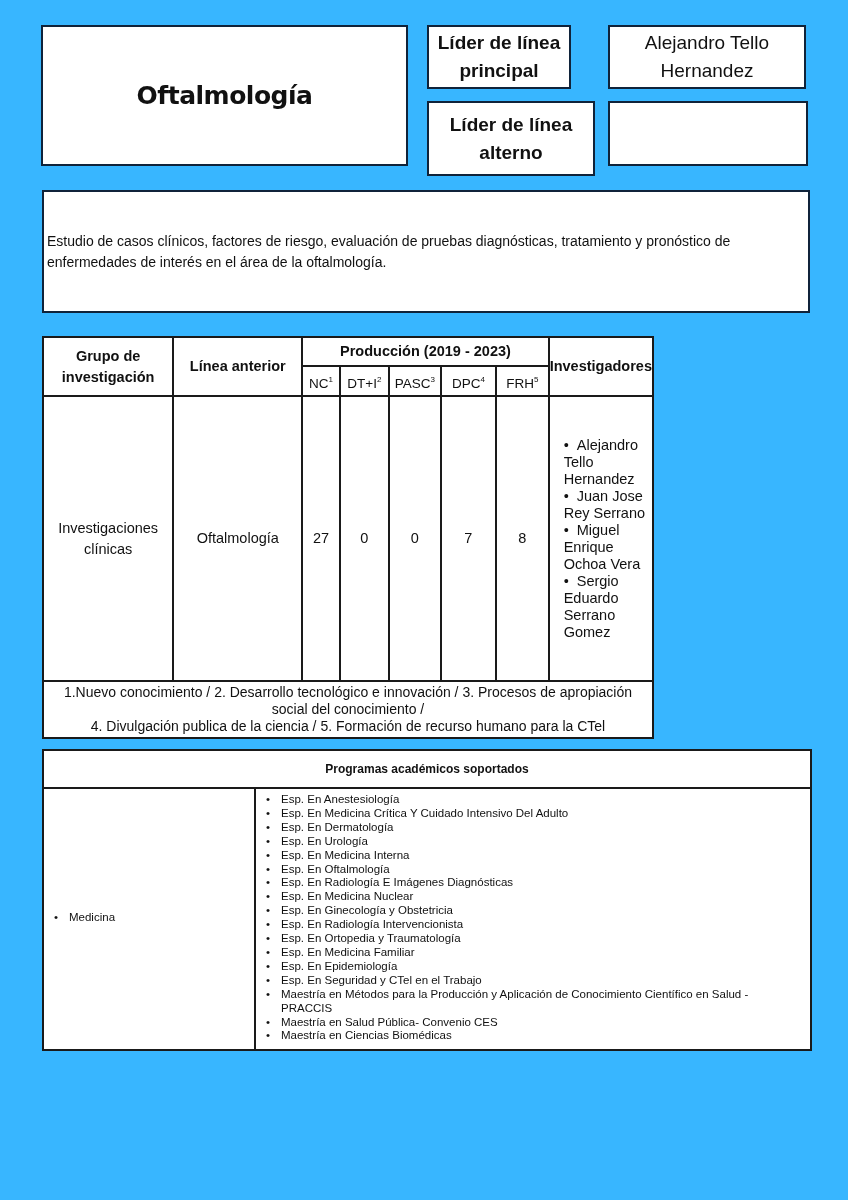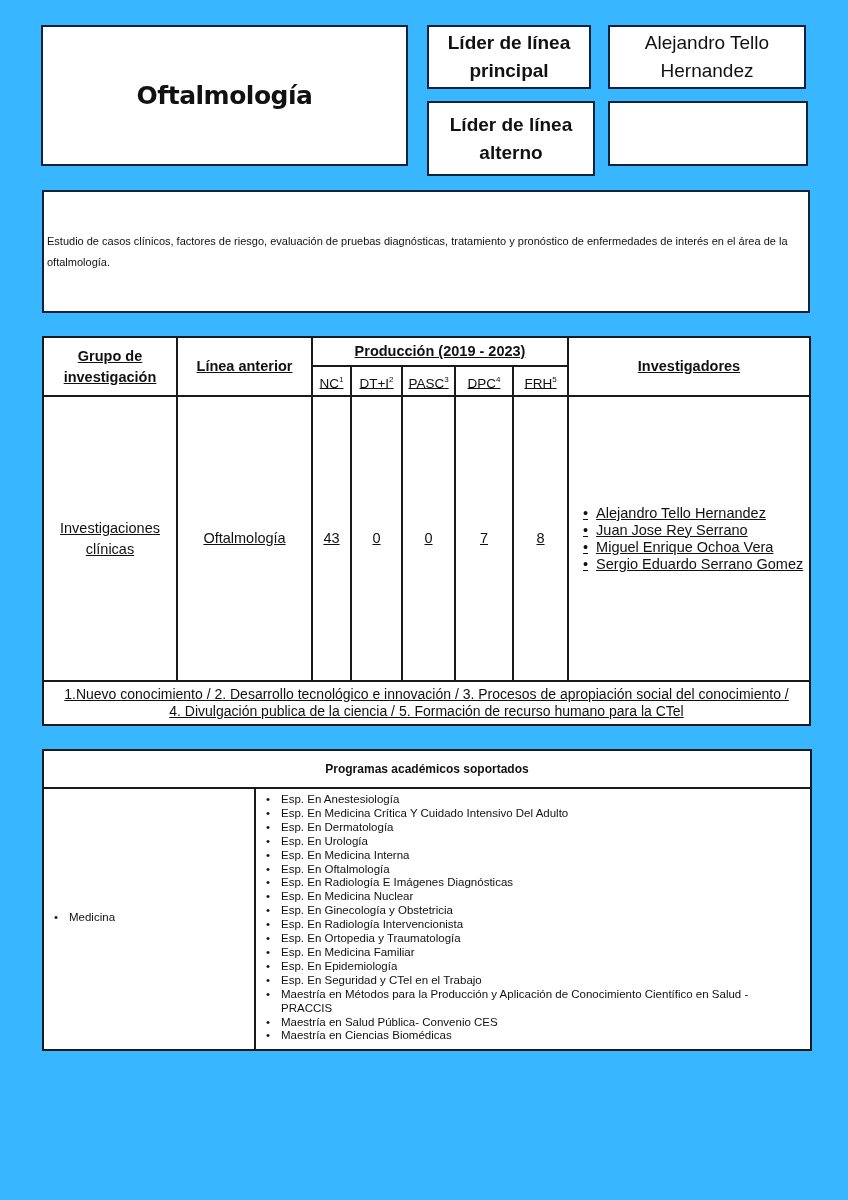--- a/index.html
+++ b/index.html
@@ -13,30 +13,30 @@
   }
   .box {
     position: absolute;
     background: #fff;
     border: 2px solid #10233a;
   }
   .center { display: flex; align-items: center; justify-content: center; text-align: center; }
   #title-box { left: 41px; top: 25px; width: 367px; height: 141px; }
   #title-box .title { font-family: "DejaVu Sans", sans-serif; font-weight: 900; font-size: 25px; letter-spacing: -0.5px; }
   .lbl { font-weight: bold; font-size: 19px; line-height: 28px; }
-  #lead-main-label { left: 427px; top: 25px; width: 164px; height: 64px; }
+  #lead-main-label { left: 427px; top: 25px; width: 144px; height: 64px; }
   #lead-main-value { left: 608px; top: 25px; width: 198px; height: 64px; }
   #lead-alt-label { left: 427px; top: 101px; width: 168px; height: 75px; }
   #lead-alt-value { left: 608px; top: 101px; width: 200px; height: 65px; }
   .val { font-size: 19px; line-height: 28px; font-weight: normal; }
   #desc-box { left: 42px; top: 190px; width: 768px; height: 123px; display: flex; align-items: center; padding: 0 3px; }
-  #desc-box p { font-size: 11px; line-height: 21px; }
+  #desc-box p { font-size: 14px; line-height: 21px; }
 
   table { border-collapse: collapse; }
-  #prod-table { position: absolute; left: 42px; top: 336px; width: 769px; background: #fff; border: 2px solid #10233a; text-decoration: underline; }
+  #prod-table { position: absolute; left: 42px; top: 336px; width: 612px; background: #fff; border: 2px solid #10233a; }
   #prod-table td, #prod-table th { border: 2px solid #1a1a1a; text-align: center; vertical-align: middle; }
   #prod-table th { font-weight: bold; font-size: 14.5px; line-height: 21px; }
   #prod-table th.sub { font-weight: normal; font-size: 13.5px; height: 30px; }
   #prod-table th.sub sup { font-size: 8px; }
   #prod-table tr.head1 th { height: 29px; }
   #prod-table tr.body td { height: 285px; font-size: 14.5px; line-height: 21px; }
   #prod-table ul { text-align: left; list-style: none; padding-left: 14px; font-size: 14.5px; line-height: 17px; }
   #prod-table ul li::before { content: "•"; margin-right: 8px; }
   #prod-table tr.foot td { font-size: 14px; line-height: 17px; height: 44px; padding: 2px 12px; }
 
@@ -94,21 +94,21 @@
   <tr>
     <th class="sub"><span>NC</span><sup>1</sup></th>
     <th class="sub"><span>DT+I</span><sup>2</sup></th>
     <th class="sub"><span>PASC</span><sup>3</sup></th>
     <th class="sub"><span>DPC</span><sup>4</sup></th>
     <th class="sub"><span>FRH</span><sup>5</sup></th>
   </tr>
   <tr class="body">
     <td>Investigaciones clínicas</td>
     <td>Oftalmología</td>
-    <td>43</td>
+    <td>27</td>
     <td>0</td>
     <td>0</td>
     <td>7</td>
     <td>8</td>
     <td>
       <ul>
         <li>Alejandro Tello Hernandez</li>
         <li>Juan Jose Rey Serrano</li>
         <li>Miguel Enrique Ochoa Vera</li>
         <li>Sergio Eduardo Serrano Gomez</li>

